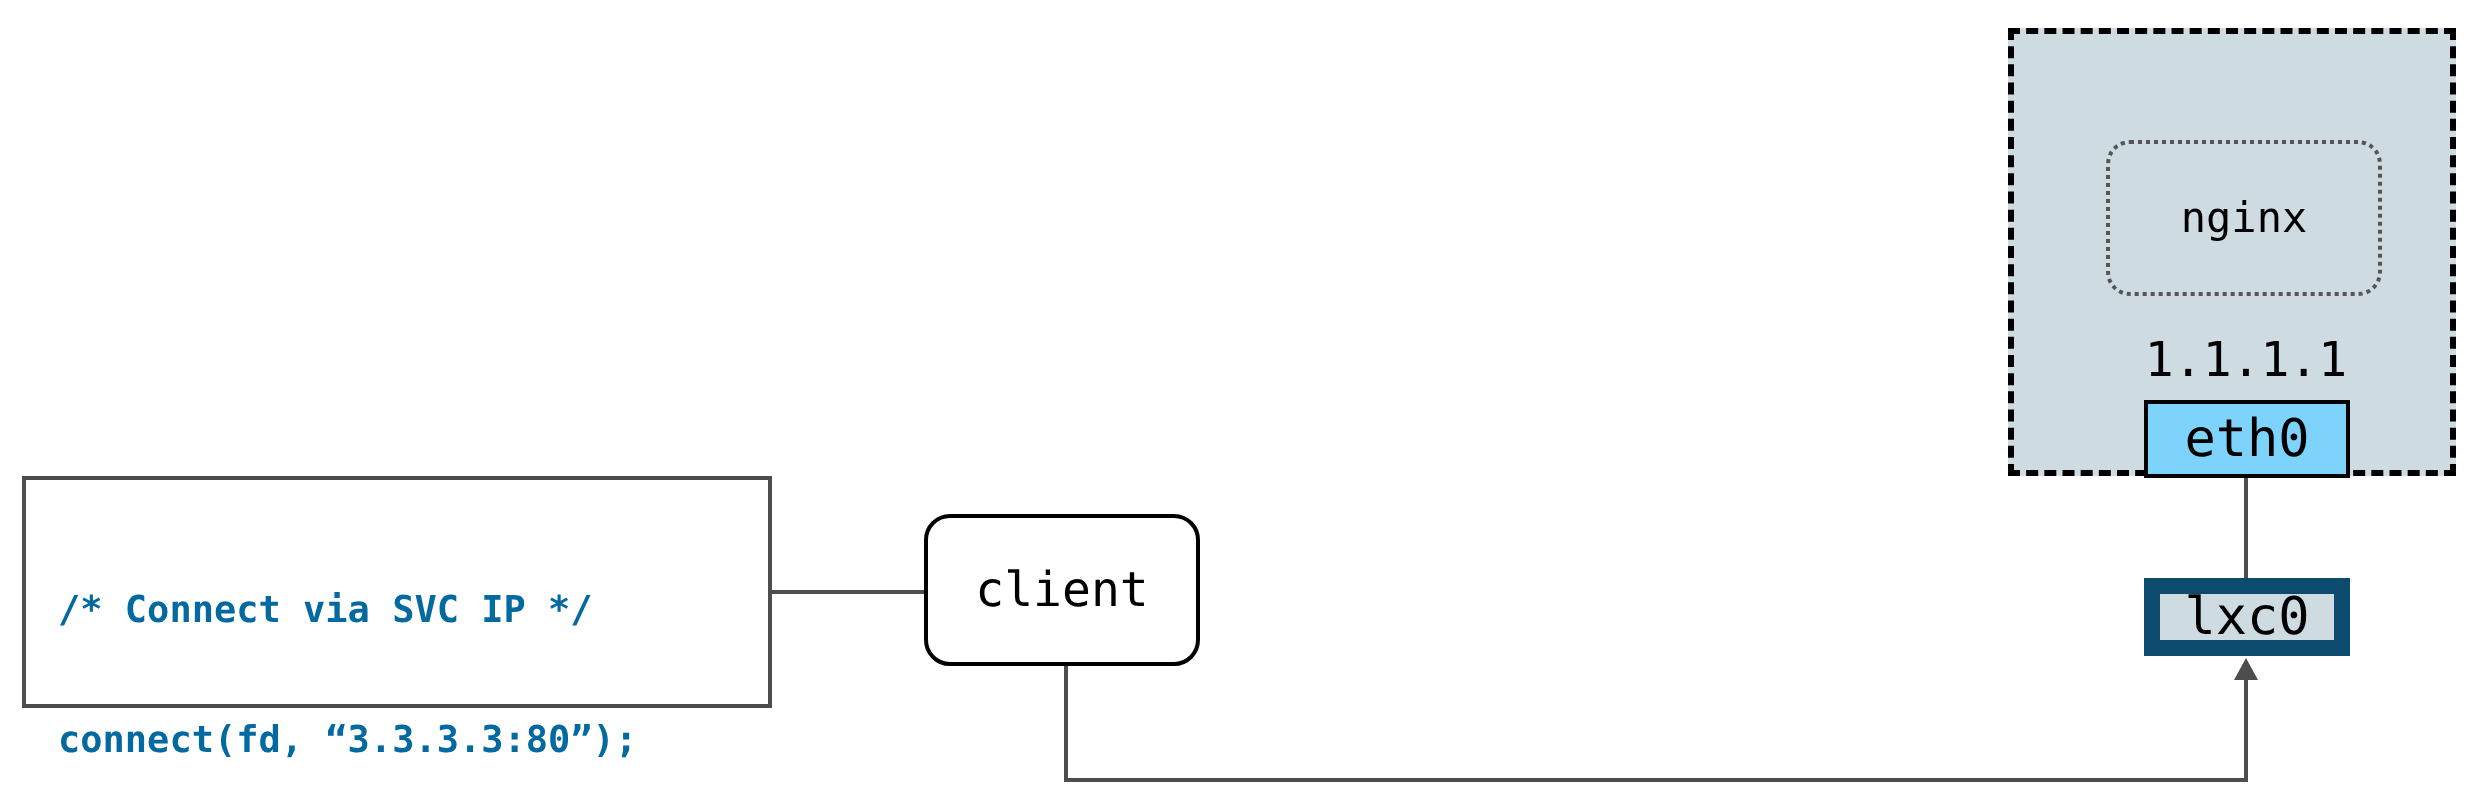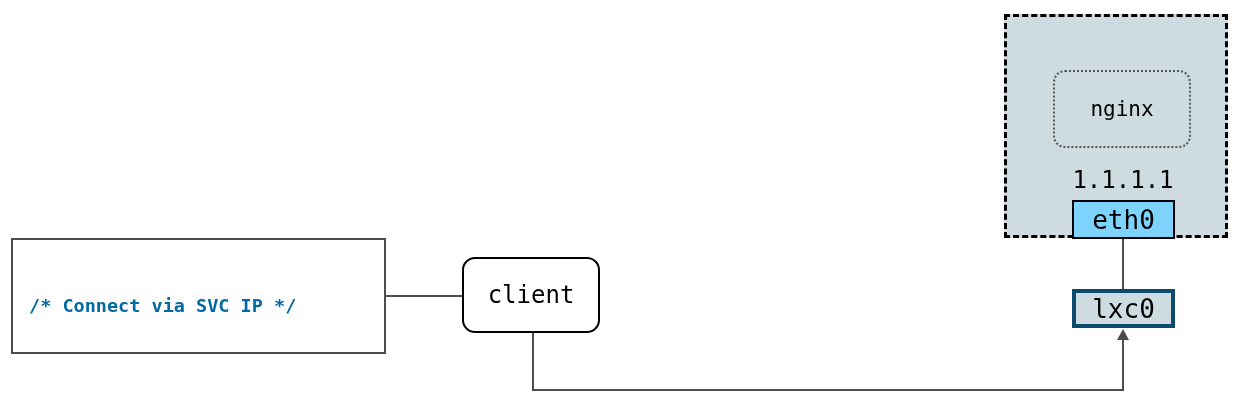--- a/index.html
+++ b/index.html
@@ -103,21 +103,21 @@
     border: 2px solid #000000;
     background: #7dd3fc;
     font-size: 26px;
     z-index: 5;
   }
   #lxc0-box {
     left: 1072px;
     top: 289px;
     width: 103px;
     height: 39px;
-    border: 4px solid #0c4a6e;
+    border: 8px solid #0c4a6e;
     background: #cedce2;
     font-size: 26px;
     z-index: 5;
     text-align: right;
   }
 
   
   #code-to-client    { left: 386px;  top: 295px; width: 76px;  height: 2px; }
   #eth0-to-lxc0      { left: 1122px; top: 238px; width: 2px;   height: 52px; }
   #client-down       { left: 532px;  top: 333px; width: 2px;   height: 58px; }
@@ -163,20 +163,21 @@
   <div class="box" id="eth0-box">
     <span>eth0</span>
   </div>
 
   <div class="box" id="lxc0-box">
     <span>lxc0</span>
   </div>
 
   <div class="box" id="code-box">
     <div class="code-line">/* Connect via SVC IP */</div>
+    <div class="code-line">connect(fd, “3.3.3.3:80”);</div>
   </div>
 
   <div class="box" id="client-box">
     <span>client</span>
   </div>
 
   <div class="line" id="code-to-client"></div>
   <div class="line" id="eth0-to-lxc0"></div>
   <div class="line" id="client-down"></div>
   <div class="line" id="endpoint-horiz"></div>

